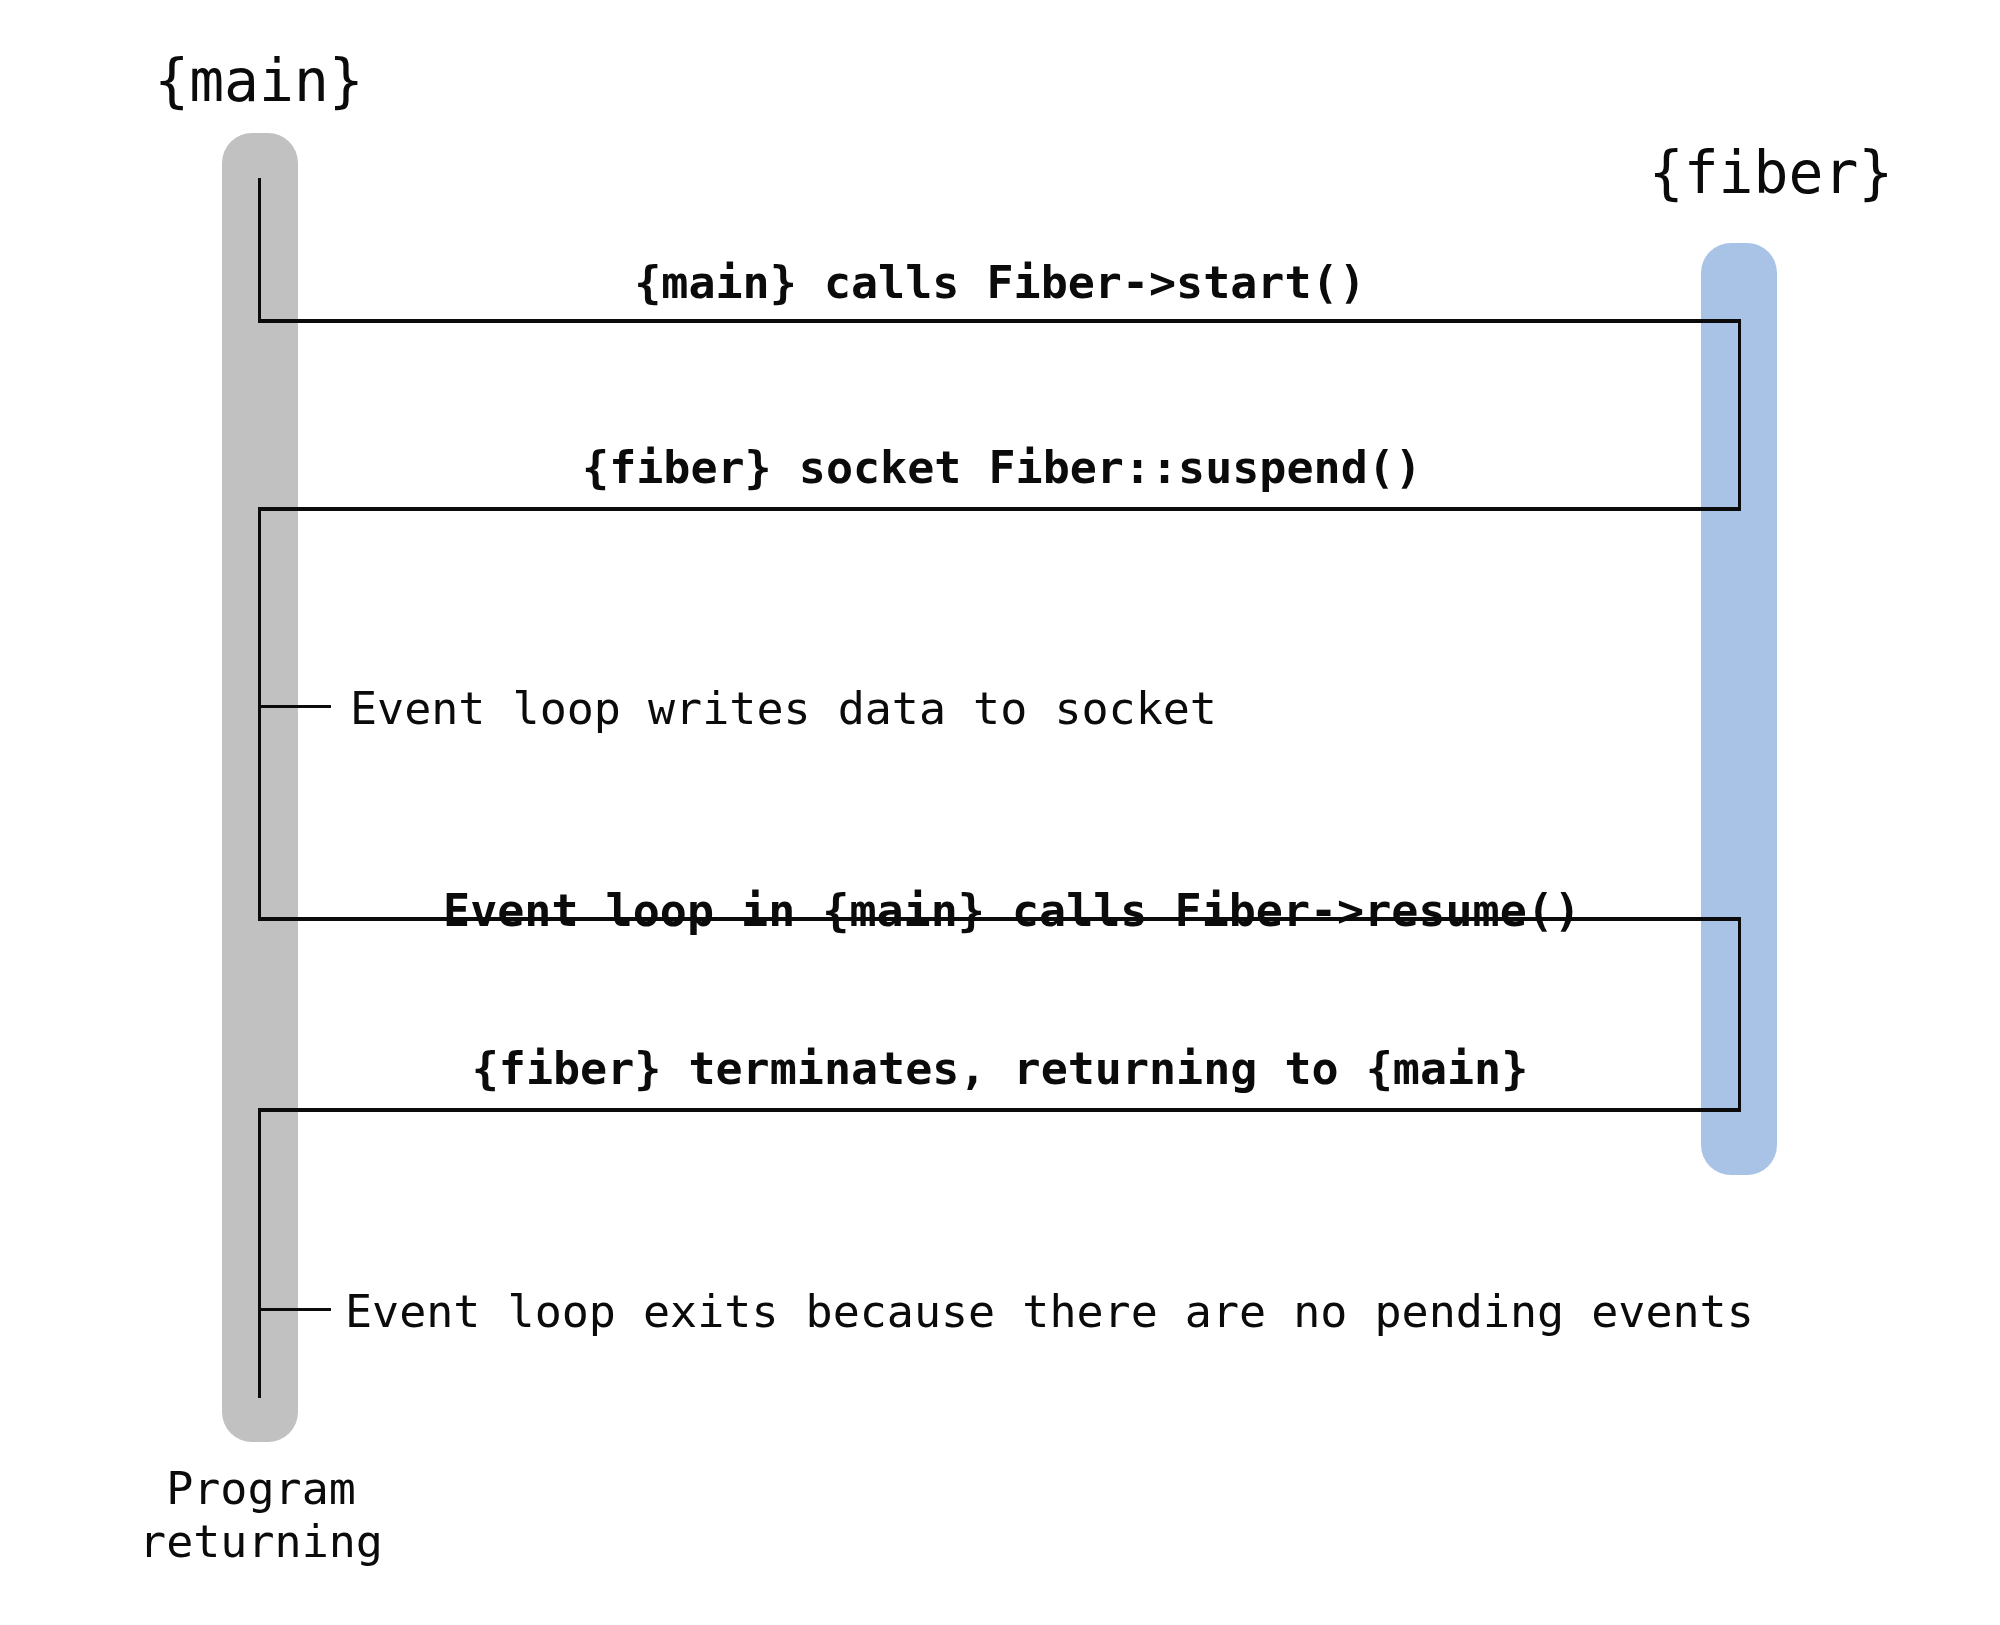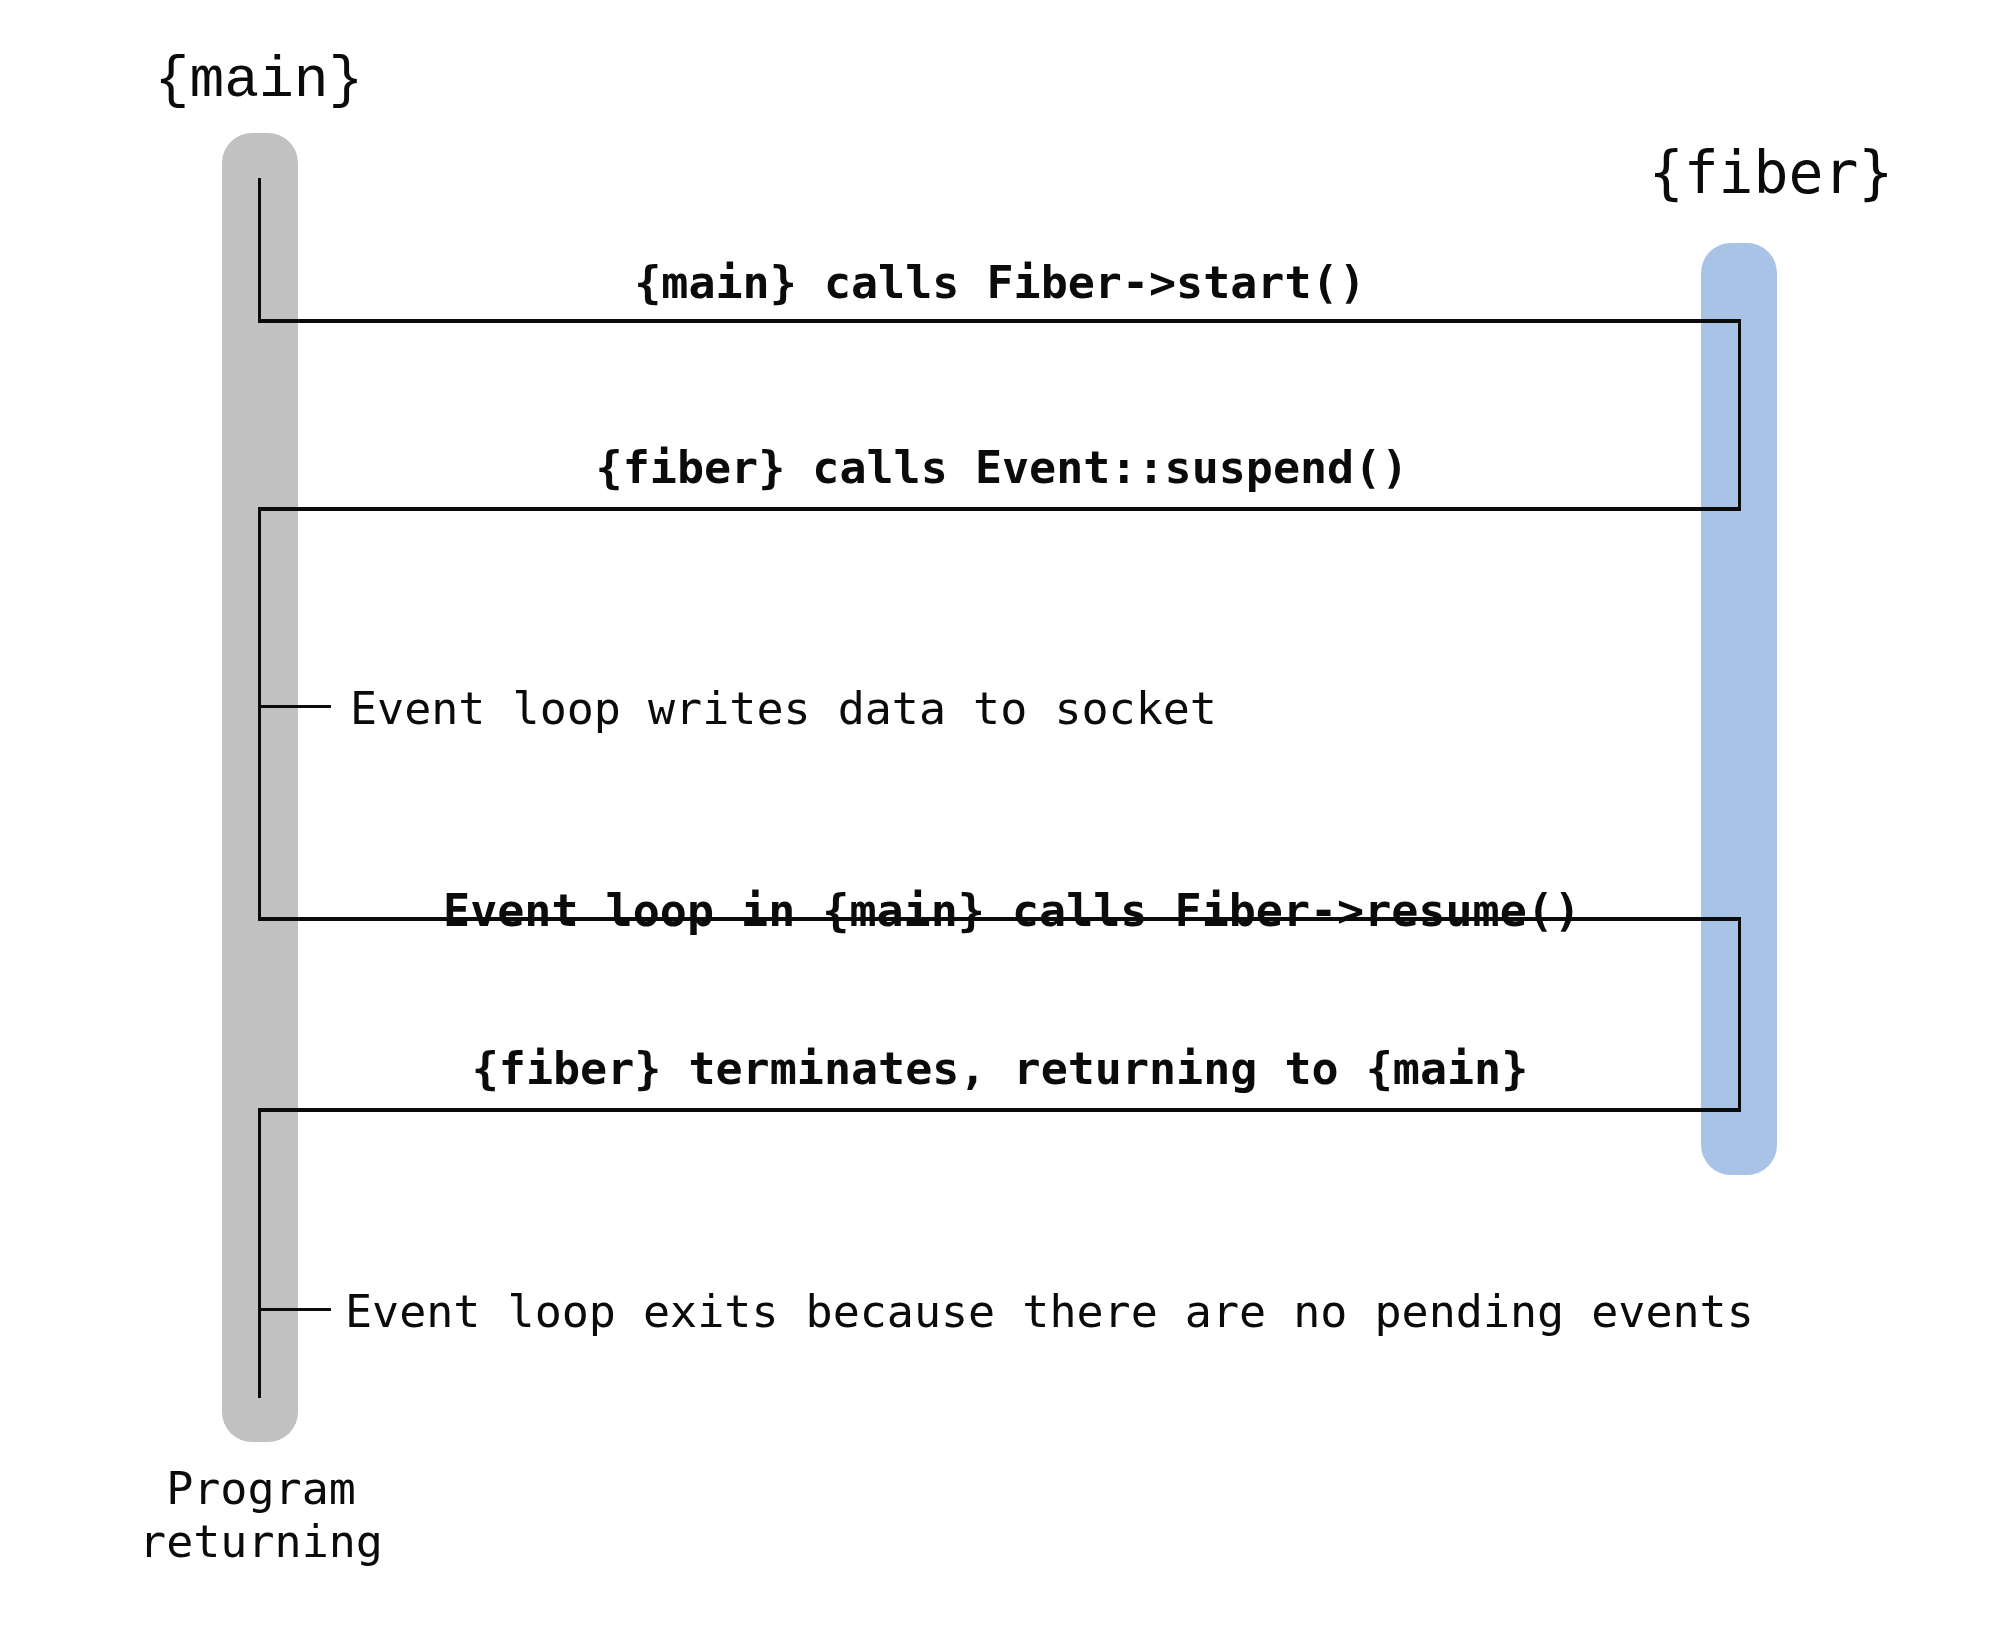--- a/index.html
+++ b/index.html
@@ -43,37 +43,37 @@
   }
 </style>
 </head>
 <body>
 
 <div id="canvas">
 
   <div class="bar" style="left: 222px; top: 133px; width: 76px; height: 1309px; background: rgb(193, 193, 193);"></div>
   <div class="bar" style="left: 1701px; top: 243px; width: 76px; height: 932px; background: rgb(169, 195, 230);"></div>
 
-  <div class="lane-title" style="left:259px; top:52px;font-family:Liberation Mono, monospace;">{main}</div>
+  <div class="lane-title" style="left:259px; top:52px;">{main}</div>
   <div class="lane-title" style="left:1739px; top:144px;margin-left:32px;">{fiber}</div>
 
   <div class="line" style="left: 258px; top: 178px; width: 3px; height: 145px; background: rgb(11, 11, 11);"></div>
   <div class="line" style="left: 258px; top: 319px; width: 1483px; height: 4px; background: rgb(11, 11, 11);"></div>
   <div class="line" style="left: 1738px; top: 319px; width: 3px; height: 192px; background: rgb(11, 11, 11);"></div>
   <div class="line" style="left: 258px; top: 507px; width: 1483px; height: 4px; background: rgb(11, 11, 11);"></div>
   <div class="line" style="left: 258px; top: 507px; width: 3px; height: 414px; background: rgb(11, 11, 11);"></div>
   <div class="line" style="left: 258px; top: 705px; width: 73px; height: 3px; background: rgb(11, 11, 11);"></div>
   <div class="line" style="left: 258px; top: 917px; width: 1483px; height: 4px; background: rgb(11, 11, 11);"></div>
   <div class="line" style="left: 1738px; top: 917px; width: 3px; height: 195px; background: rgb(11, 11, 11);"></div>
   <div class="line" style="left: 258px; top: 1108px; width: 1483px; height: 4px; background: rgb(11, 11, 11);"></div>
   <div class="line" style="left: 258px; top: 1108px; width: 3px; height: 290px; background: rgb(11, 11, 11);"></div>
   <div class="line" style="left: 258px; top: 1308px; width: 73px; height: 3px; background: rgb(11, 11, 11);"></div>
 
   <div class="msg centered" style="left:1000px; top:256px;">{main} calls Fiber-&gt;start()</div>
-  <div class="msg centered" style="left:1002px; top:441px;">{fiber} calls Event::suspend()</div>
+  <div class="msg centered" style="left:1002px; top:441px;">{fiber} socket Fiber::suspend()</div>
   <div class="msg" style="left:350px; top:682px;">Event loop writes data to socket</div>
   <div class="msg centered" style="left:1012px; top:884px;">Event loop in {main} calls Fiber-&gt;resume()</div>
   <div class="msg" style="left:345px; top:1285px;">Event loop exits because there are no pending events</div>
   <div class="msg centered" style="left:1000px; top:1042px;">{fiber} terminates, returning to {main}</div>
 
   <div class="footer-label" style="left:111px; top:1462px;">Program returning</div>
 
 </div>
 
 </body></html>

